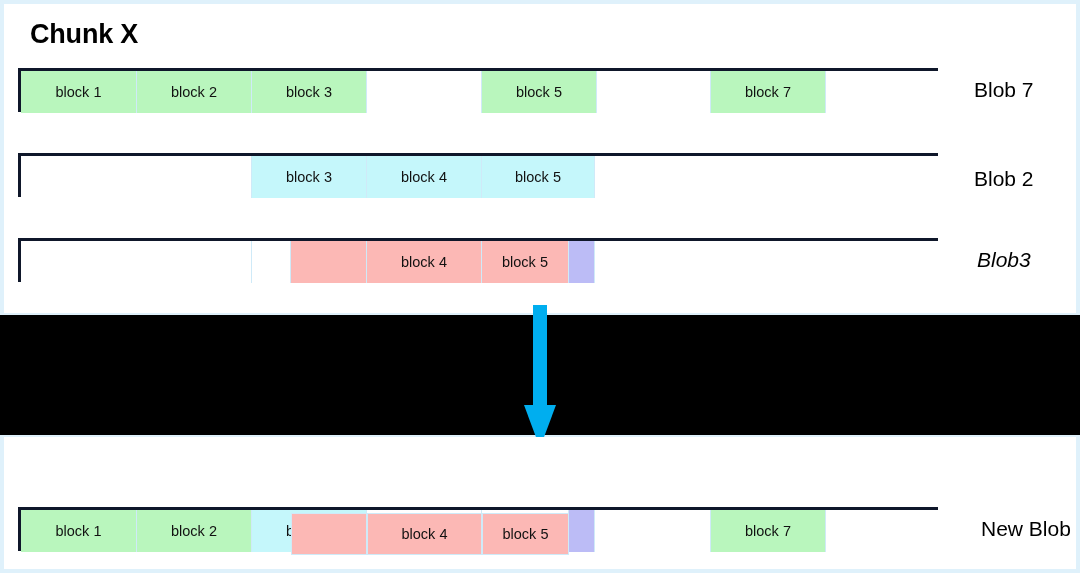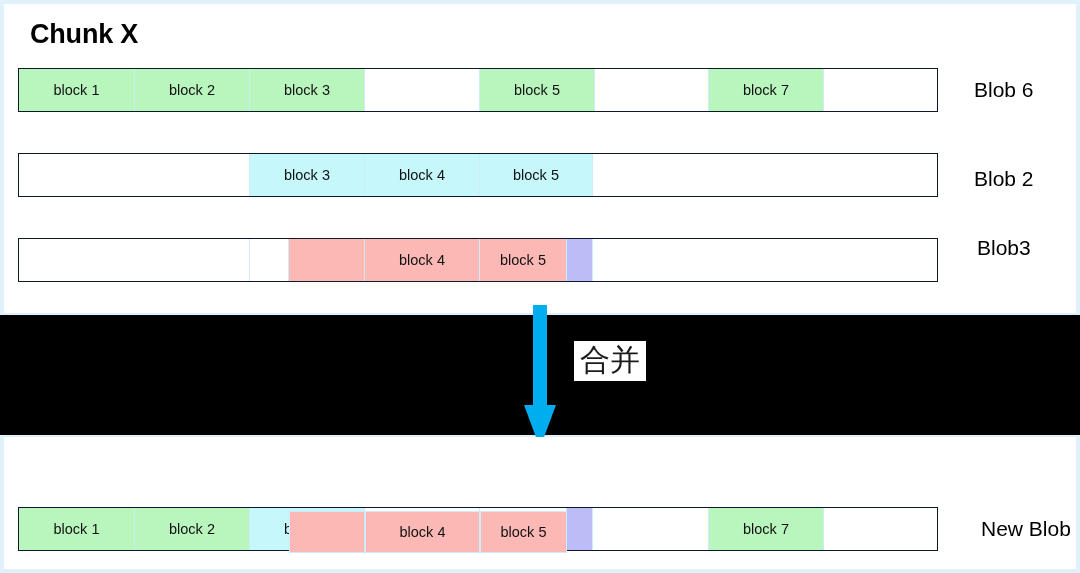--- a/index.html
+++ b/index.html
@@ -62,21 +62,21 @@
     white-space: nowrap;
   }
   #title-top   { left: 26px; top: 15px; }
 
   
   .blob-row {
     position: absolute;
     left: 18px;
     width: 920px;
     height: 44px;
-    border: 1px solid #0f172a;
+    border: 3px solid #0f172a;
     box-sizing: border-box;
     background: #ffffff;
   }
   #row-blob1 { top: 68px; }
   #row-blob2 { top: 153px; }
   #row-blob3 { top: 238px; }
   #row-newblob { top: 507px; }
 
   .cell {
     position: absolute;
@@ -113,21 +113,21 @@
 
   
   .blob-label {
     position: absolute;
     font-size: 21px;
     color: #000000;
     white-space: nowrap;
   }
   #label-blob1   { left: 974px; top: 78px; }
   #label-blob2   { left: 974px; top: 167px; }
-  #label-blob3   { left: 977px; top: 236px; }
+  #label-blob3   { left: 977px; top: 248px; font-style: italic; }
   #label-newblob { left: 981px; top: 517px; }
 
   
   #merge-arrow {
     position: absolute;
     left: 523px;
     top: 305px;
     width: 34px;
     height: 143px;
   }
@@ -156,21 +156,21 @@
   <div class="blob-row" id="row-blob1">
       <div class="cell c-green" style="left: 0px; width: 116px;">block 1</div>
       <div class="cell c-green" style="left: 116px; width: 115px;">block 2</div>
       <div class="cell c-green" style="left: 231px; width: 115px;">block 3</div>
       <div class="cell c-white" style="left: 346px; width: 115px;"></div>
       <div class="cell c-green" style="left: 461px; width: 115px;">block 5</div>
       <div class="cell c-white" style="left: 576px; width: 114px;"></div>
       <div class="cell c-green" style="left: 690px; width: 115px;">block 7</div>
       <div class="cell c-white last" style="left: 805px; width: 113px;"></div>
     </div>
-  <div class="blob-label" id="label-blob1">Blob 6</div>
+  <div class="blob-label" id="label-blob1">Blob 7</div>
 
   <div class="blob-row" id="row-blob2">
       <div class="cell c-white" style="left: 0px; width: 231px;"></div>
       <div class="cell c-cyan" style="left: 231px; width: 115px;">block 3</div>
       <div class="cell c-cyan" style="left: 346px; width: 115px;">block 4</div>
       <div class="cell c-cyan" style="left: 461px; width: 113px;">block 5</div>
       <div class="cell c-white last" style="left: 574px; width: 344px;"></div>
     </div>
   <div class="blob-label" id="label-blob2">Blob 2</div>
 
@@ -185,21 +185,20 @@
     </div>
   <div class="blob-label" id="label-blob3">Blob3</div>
 
   <div id="merge-band"></div>
 
   <svg id="merge-arrow" viewBox="0 0 34 143" xmlns="http://www.w3.org/2000/svg">
     <rect x="10" y="0" width="14" height="106" fill="#00aeef"></rect>
     <polygon points="1,100 33,100 17,143" fill="#00aeef"></polygon>
   </svg>
 
-  <div id="merge-label">合并</div>
 
   <div class="panel" id="panel-bottom">
     
   </div>
 
   <div class="blob-row" id="row-newblob">
       <div class="cell c-green" style="left: 0px; width: 116px;">block 1</div>
       <div class="cell c-green" style="left: 116px; width: 115px;">block 2</div>
       <div class="cell c-cyan" style="left: 231px; width: 115px;">block 3</div>
       <div class="cell c-white" style="left: 346px; width: 115px;"></div>

